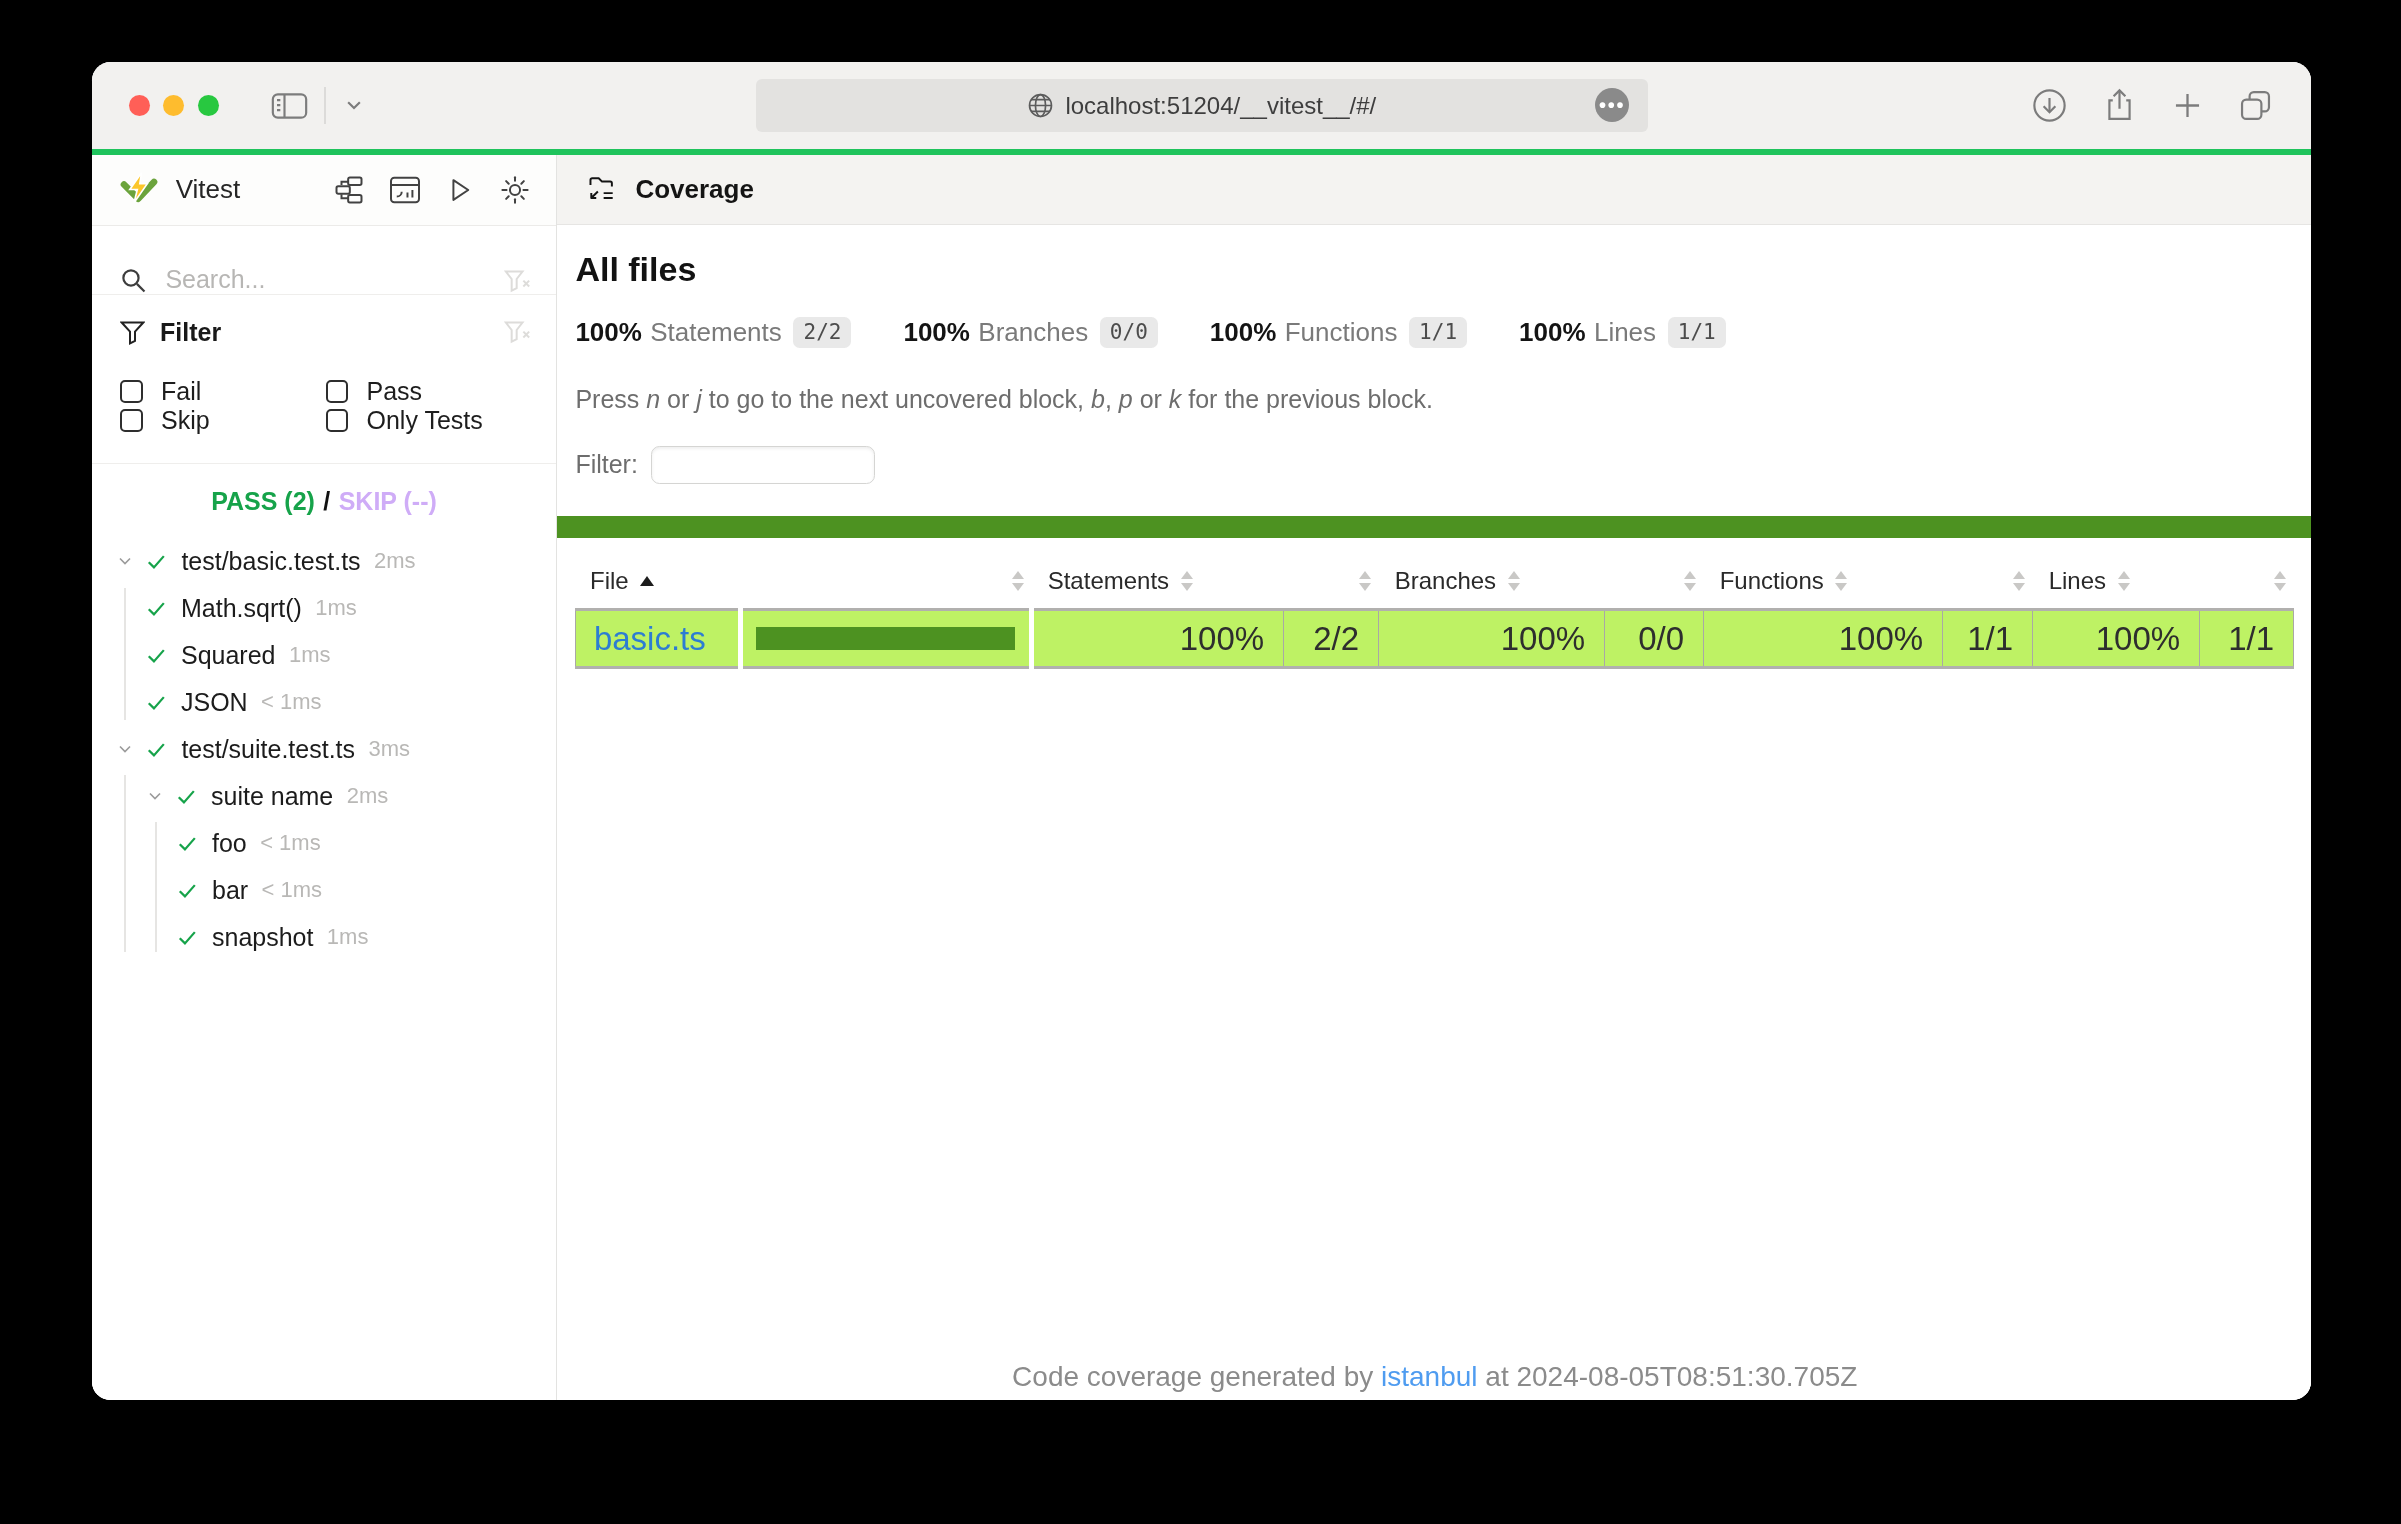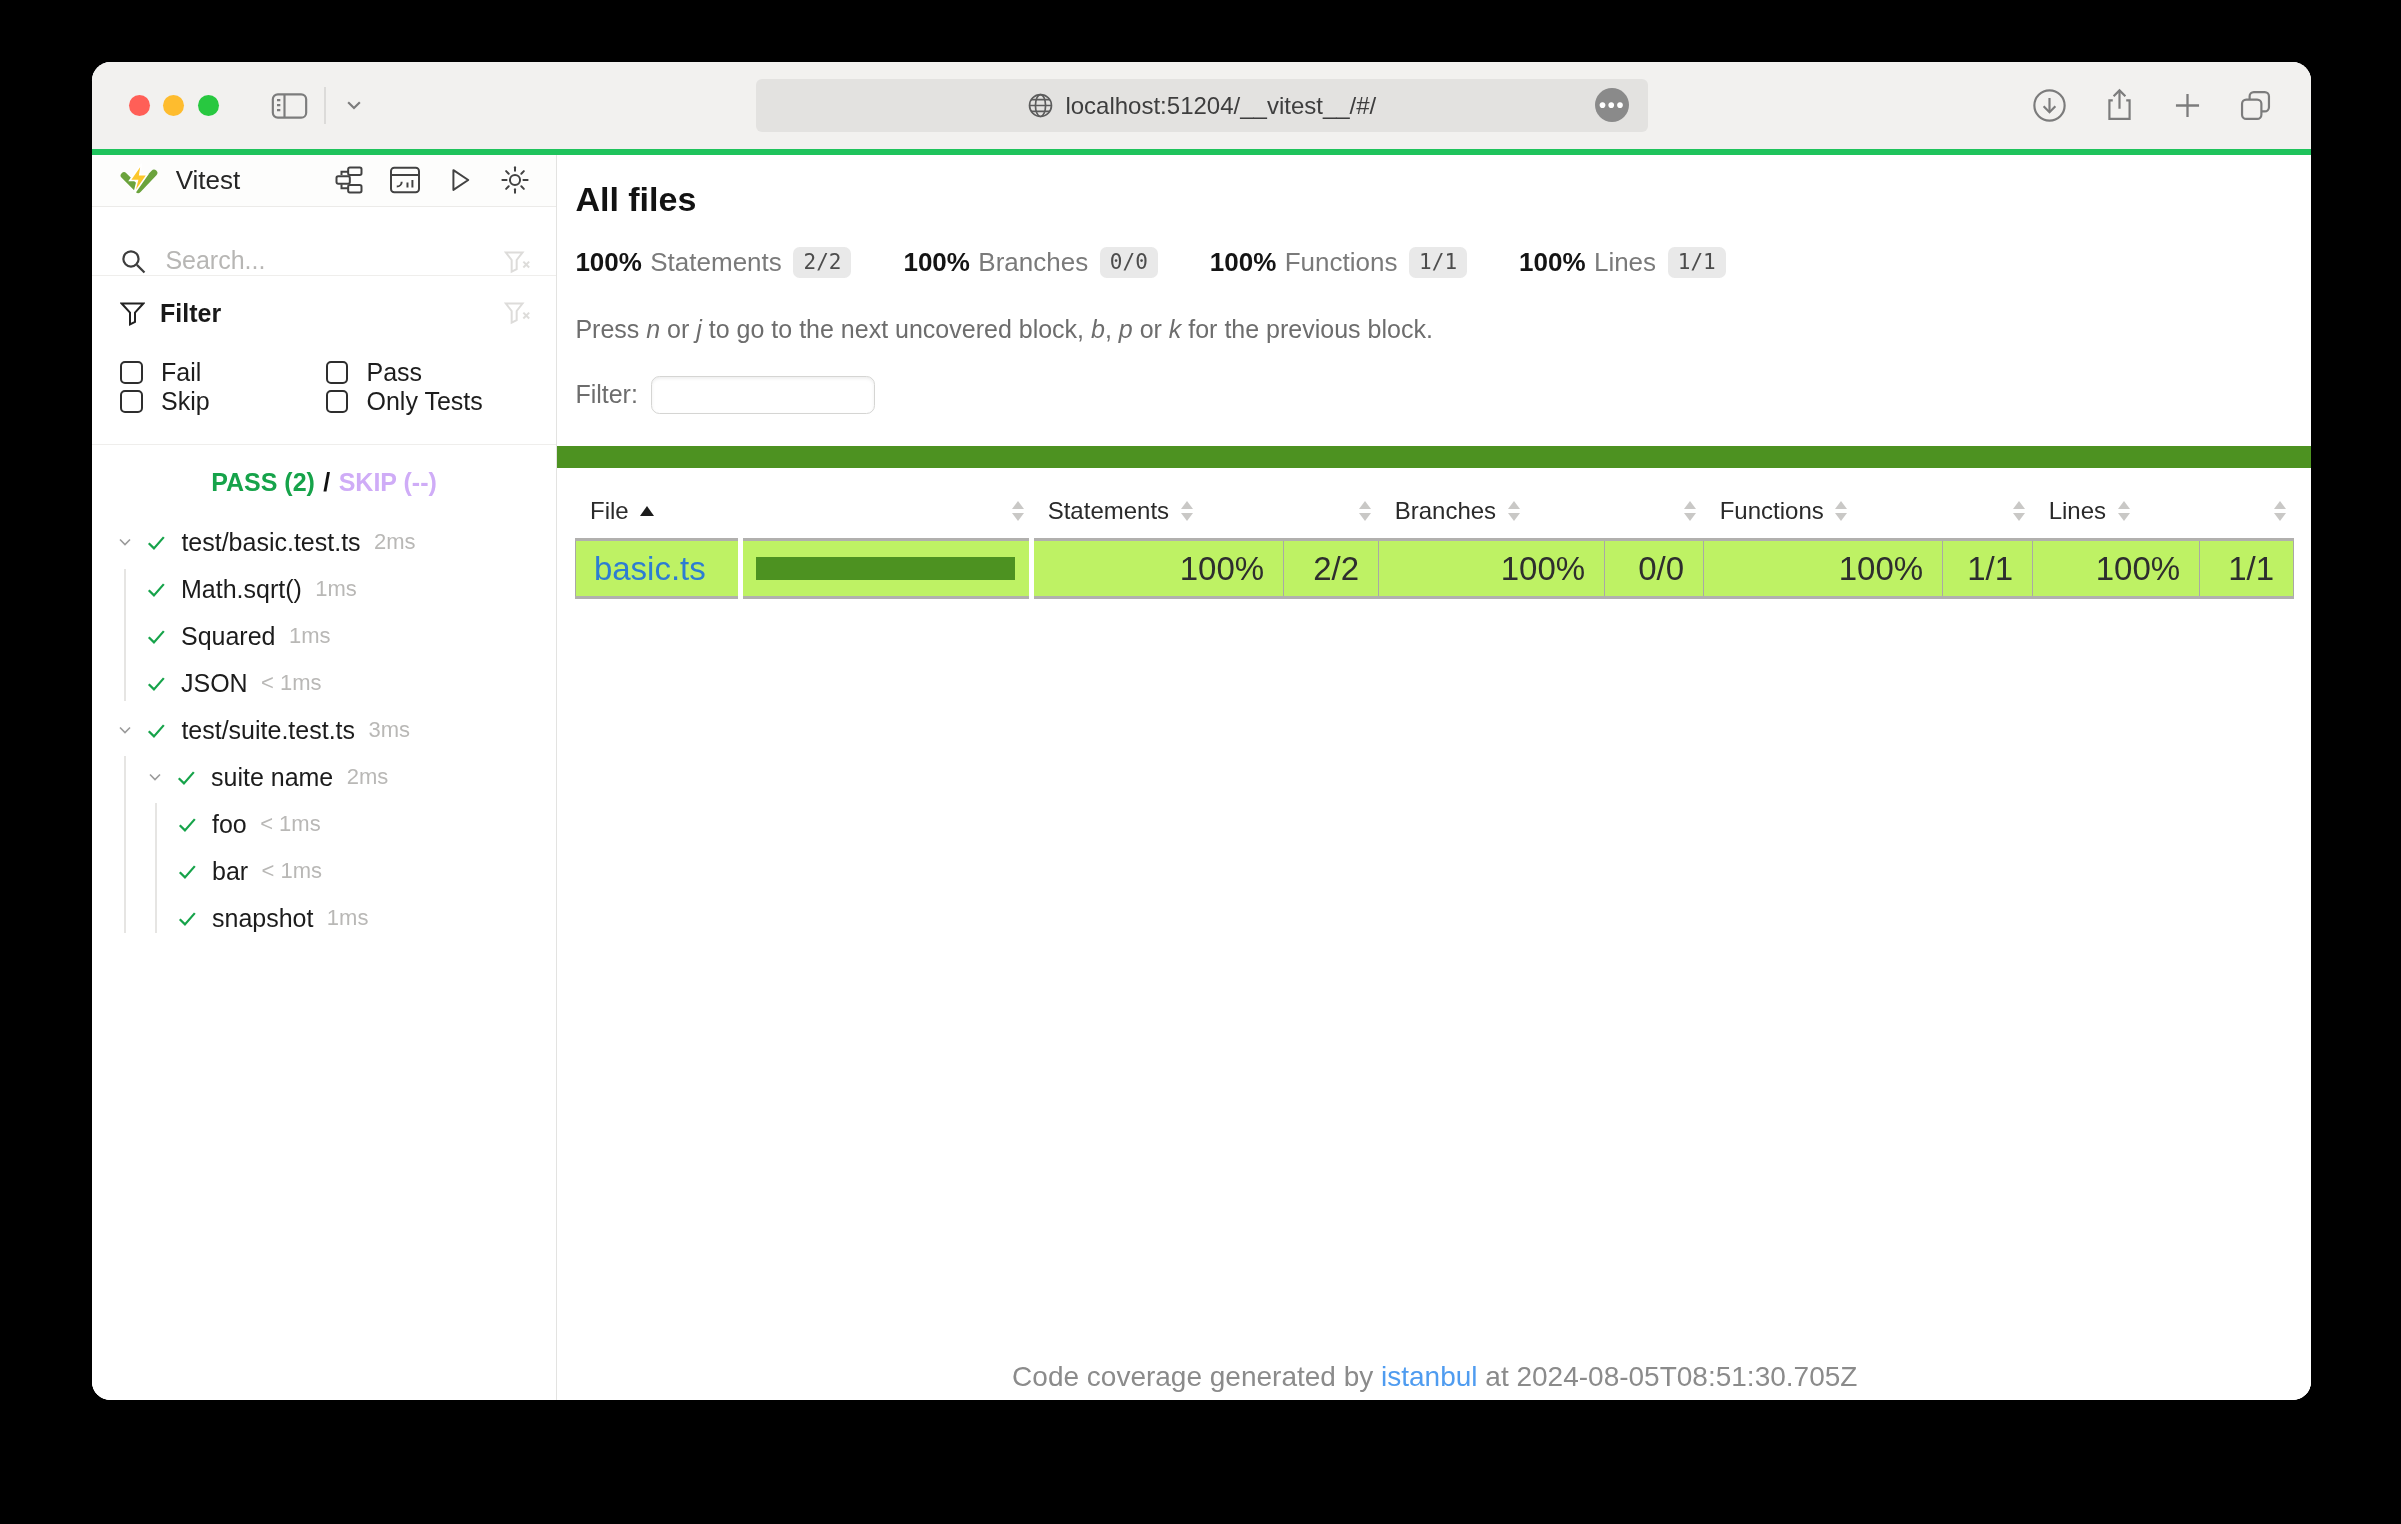--- a/index.html
+++ b/index.html
@@ -31,21 +31,21 @@
 
   .progress-line { height:5.8px; background:#1fc35c; }
 
   
   .app { display:flex; height:1245px; background:#fff; }
   .sidebar { width:465px; min-width:465px; border-right:1.7px solid #e3e3e1; display:flex;
              flex-direction:column; background:#fff; }
   .main { flex:1; display:flex; flex-direction:column; position:relative; background:#fff; }
 
   
-  .side-header { height:52px; display:flex; align-items:center; padding:0 25px 0 27px;
+  .side-header { height:71px; display:flex; align-items:center; padding:0 25px 0 27px;
                  border-bottom:1.7px solid #ecebe9; background:#fdfdfc; }
   .side-title { font-size:26px; color:#262626; margin-left:16.7px; }
   .side-icons { margin-left:auto; display:flex; gap:25px; align-items:center; color:#424242; }
 
   .search-row { height:69px; display:flex; align-items:flex-end; padding:0 25px 0 28px;
                 border-bottom:1.7px solid #efeeec; }
   .search-input { border:none; outline:none; flex:1; margin-left:18.4px; font-size:25px;
                   color:#333; background:transparent; font-family:"Liberation Sans",sans-serif; }
   .search-input::placeholder { color:#b7b6b4; }
 
@@ -386,20 +386,31 @@
           <svg width="22.6" height="22.6" viewBox="0 0 24 24" fill="none" stroke="#16a34a" stroke-width="2.4">
                 <path d="M4 13 L9.5 18.5 L20 6.5"></path>
               </svg>
           <span class="tlabel">snapshot</span>
           <span class="tdur">1ms</span>
         </div>
       </div>
     </div>
 
     <div class="main">
+      <div class="main-header">
+        <span>
+          <svg width="30" height="28" viewBox="0 0 36 34" fill="none" stroke="#141414" stroke-width="2.4" stroke-linejoin="round">
+            <path d="M4 12 V6 a2 2 0 0 1 2-2 h8 l4 4 h10 a2 2 0 0 1 2 2 v4"></path>
+            <line x1="20" y1="22" x2="31" y2="22"></line>
+                <line x1="20" y1="28" x2="31" y2="28"></line>
+            <path d="M13 20 L5 28 M5 22 V28 H11"></path>
+          </svg>
+        </span>
+        <span class="main-title">Coverage</span>
+      </div>
 
       <div class="coverage-body">
         <div class="page-title">All files</div>
 
         <div class="stats">
           <span class="stat">
             <b>100%</b>
                 <span class="lbl">Statements</span>
                 <span class="pill">2/2</span>
           </span>

